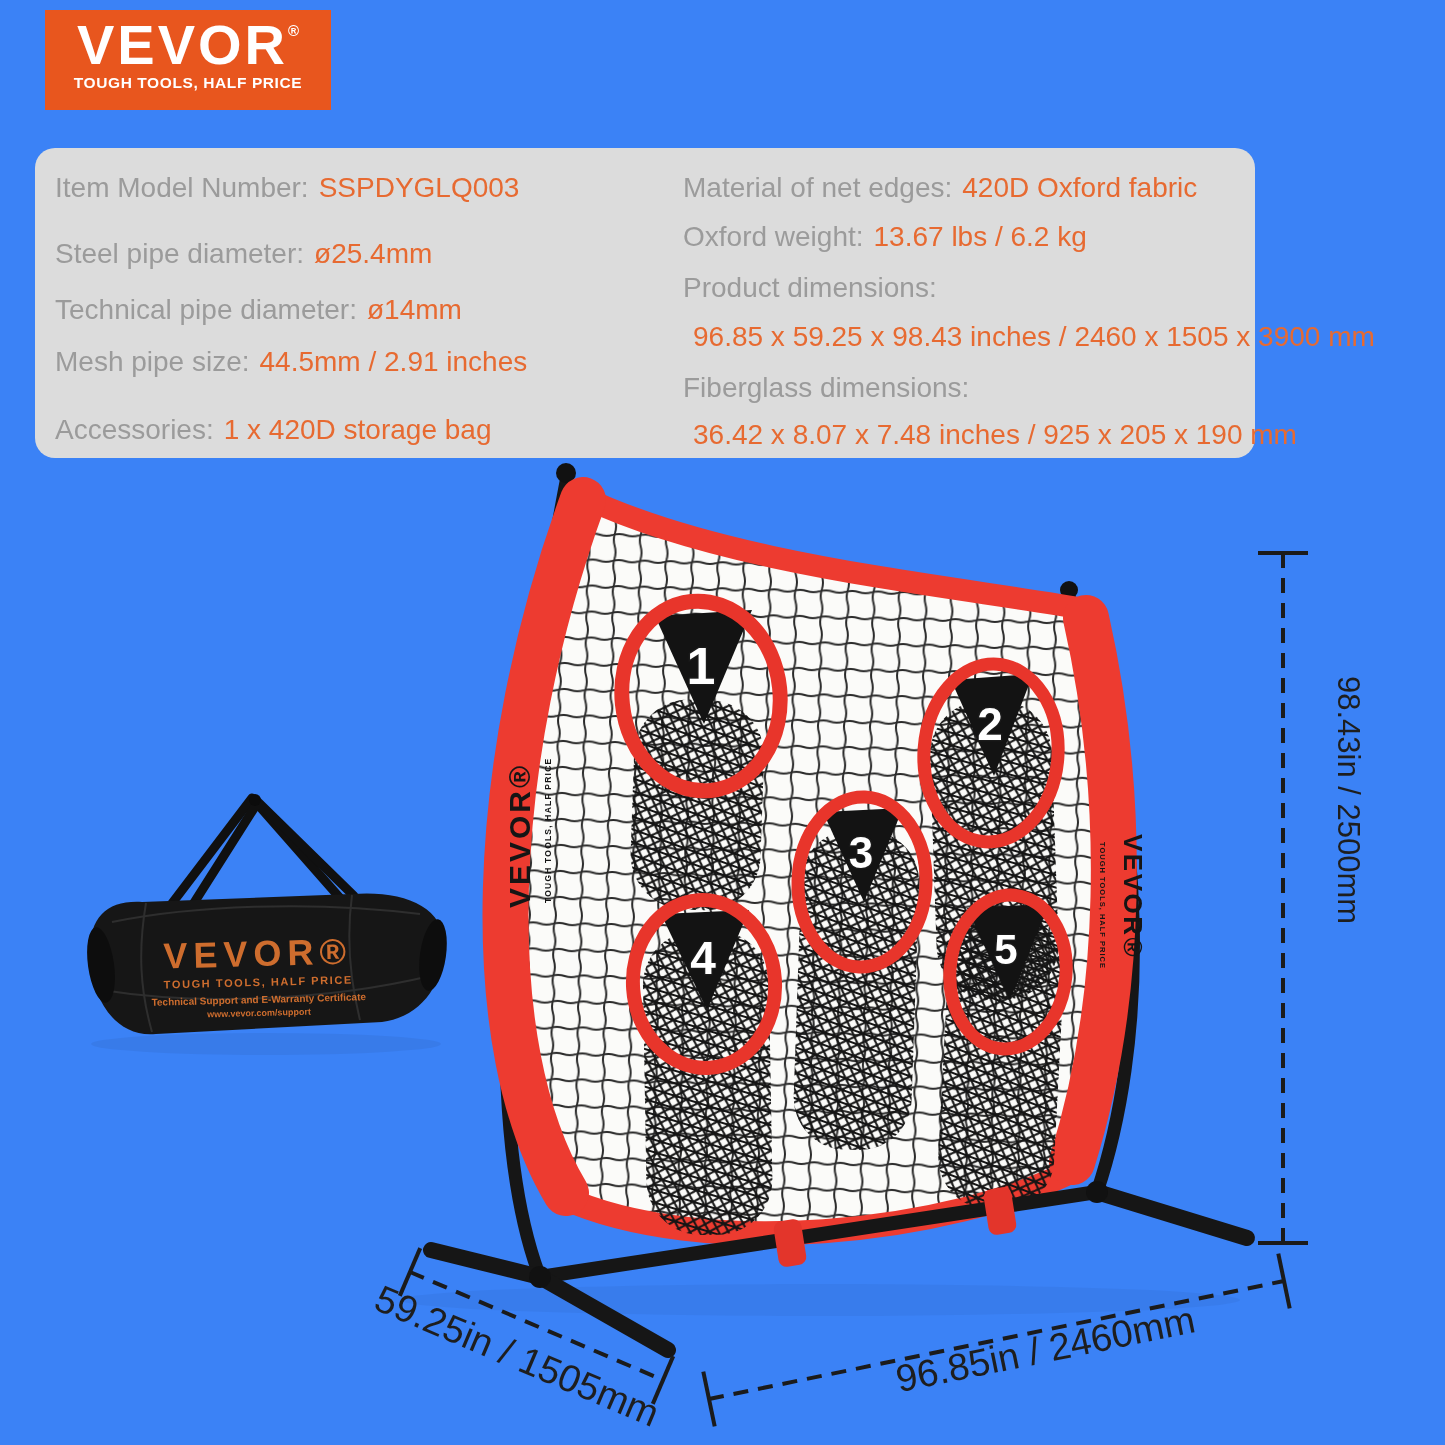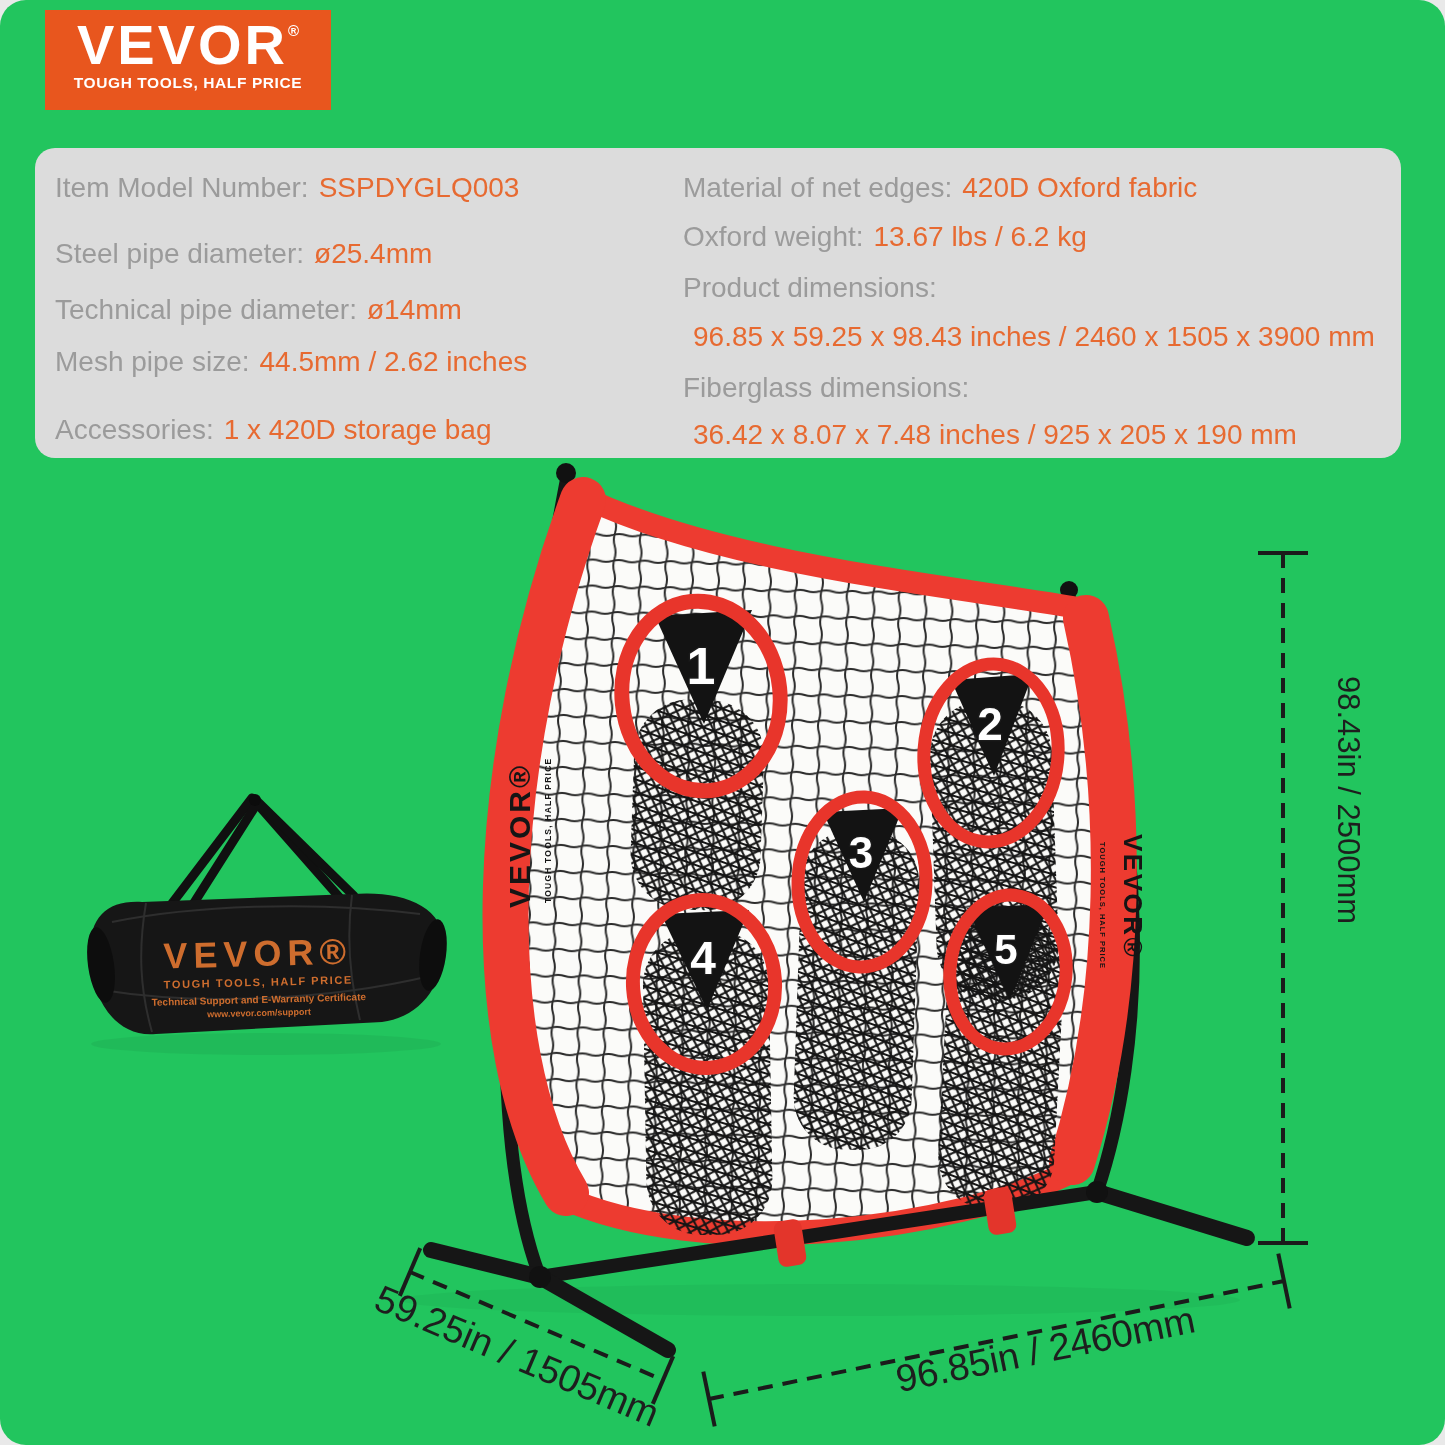--- a/index.html
+++ b/index.html
@@ -1,33 +1,32 @@
 <!DOCTYPE html>
 <html><head>
 <meta charset="utf-8">
 <style>
   html,body{margin:0;padding:0;background:#e9e9e9;}
   *{box-sizing:border-box;}
   .page{
     position:relative;width:1445px;height:1445px;overflow:hidden;
-    background:#22c55e;
+    background:#3b82f6;
     font-family:"Liberation Sans", sans-serif;
-    border-radius:26px;
   }
   
   .logo{
     position:absolute;left:45px;top:10px;width:286px;height:100px;
     background:#e8561e;color:#fff;text-align:center;
   }
   .logo-name{display:inline-block;margin-top:6px;font-size:56px;font-weight:bold;letter-spacing:3px;line-height:58px;}
   .logo-reg{font-size:15px;vertical-align:28px;font-weight:bold;}
   .logo-tag{font-size:15.5px;font-weight:bold;letter-spacing:.6px;margin-top:0px;}
   
   .specs{
-    position:absolute;left:35px;top:148px;width:1366px;height:310px;
+    position:absolute;left:35px;top:148px;width:1220px;height:310px;
     background:#dcdcdc;border-radius:20px;
   }
   .spec-row{position:absolute;white-space:nowrap;font-size:28px;line-height:36px;}
   .spec-row .lab{color:#9b9b9b;margin-right:10px;}
   .spec-row .val{color:#e76a31;}
   .colL .spec-row{left:20px;}
   .colR .spec-row{left:648px;}
   
   .scene{position:absolute;left:0;top:0;width:1445px;height:1445px;}
   .dimtext{fill:#1e1e1e;font-weight:normal;}
@@ -42,21 +41,21 @@
       <span class="logo-name">VEVOR</span><span class="logo-reg">®</span>
     </div>
     <div class="logo-tag">TOUGH TOOLS, HALF PRICE</div>
   </div>
 
   <div class="specs">
     <div class="colL">
       <div class="spec-row" style="top:22px"><span class="lab">Item Model Number:</span><span class="val">SSPDYGLQ003</span></div>
       <div class="spec-row" style="top:88px"><span class="lab">Steel pipe diameter:</span><span class="val">ø25.4mm</span></div>
       <div class="spec-row" style="top:144px"><span class="lab">Technical pipe diameter:</span><span class="val">ø14mm</span></div>
-      <div class="spec-row" style="top:196px"><span class="lab">Mesh pipe size:</span><span class="val">44.5mm / 2.62 inches</span></div>
+      <div class="spec-row" style="top:196px"><span class="lab">Mesh pipe size:</span><span class="val">44.5mm / 2.91 inches</span></div>
       <div class="spec-row" style="top:264px"><span class="lab">Accessories:</span><span class="val">1 x 420D storage bag</span></div>
     </div>
     <div class="colR">
       <div class="spec-row" style="top:22px"><span class="lab">Material of net edges:</span><span class="val">420D Oxford fabric</span></div>
       <div class="spec-row" style="top:71px"><span class="lab">Oxford weight:</span><span class="val">13.67 lbs / 6.2 kg</span></div>
       <div class="spec-row" style="top:122px"><span class="lab">Product dimensions:</span><span class="val"></span></div>
       <div class="spec-row" style="top:171px"><span class="lab"></span><span class="val">96.85 x 59.25 x 98.43 inches / 2460 x 1505 x 3900 mm</span></div>
       <div class="spec-row" style="top:222px"><span class="lab">Fiberglass dimensions:</span><span class="val"></span></div>
       <div class="spec-row" style="top:269px"><span class="lab"></span><span class="val">36.42 x 8.07 x 7.48 inches / 925 x 205 x 190 mm</span></div>
     </div>

